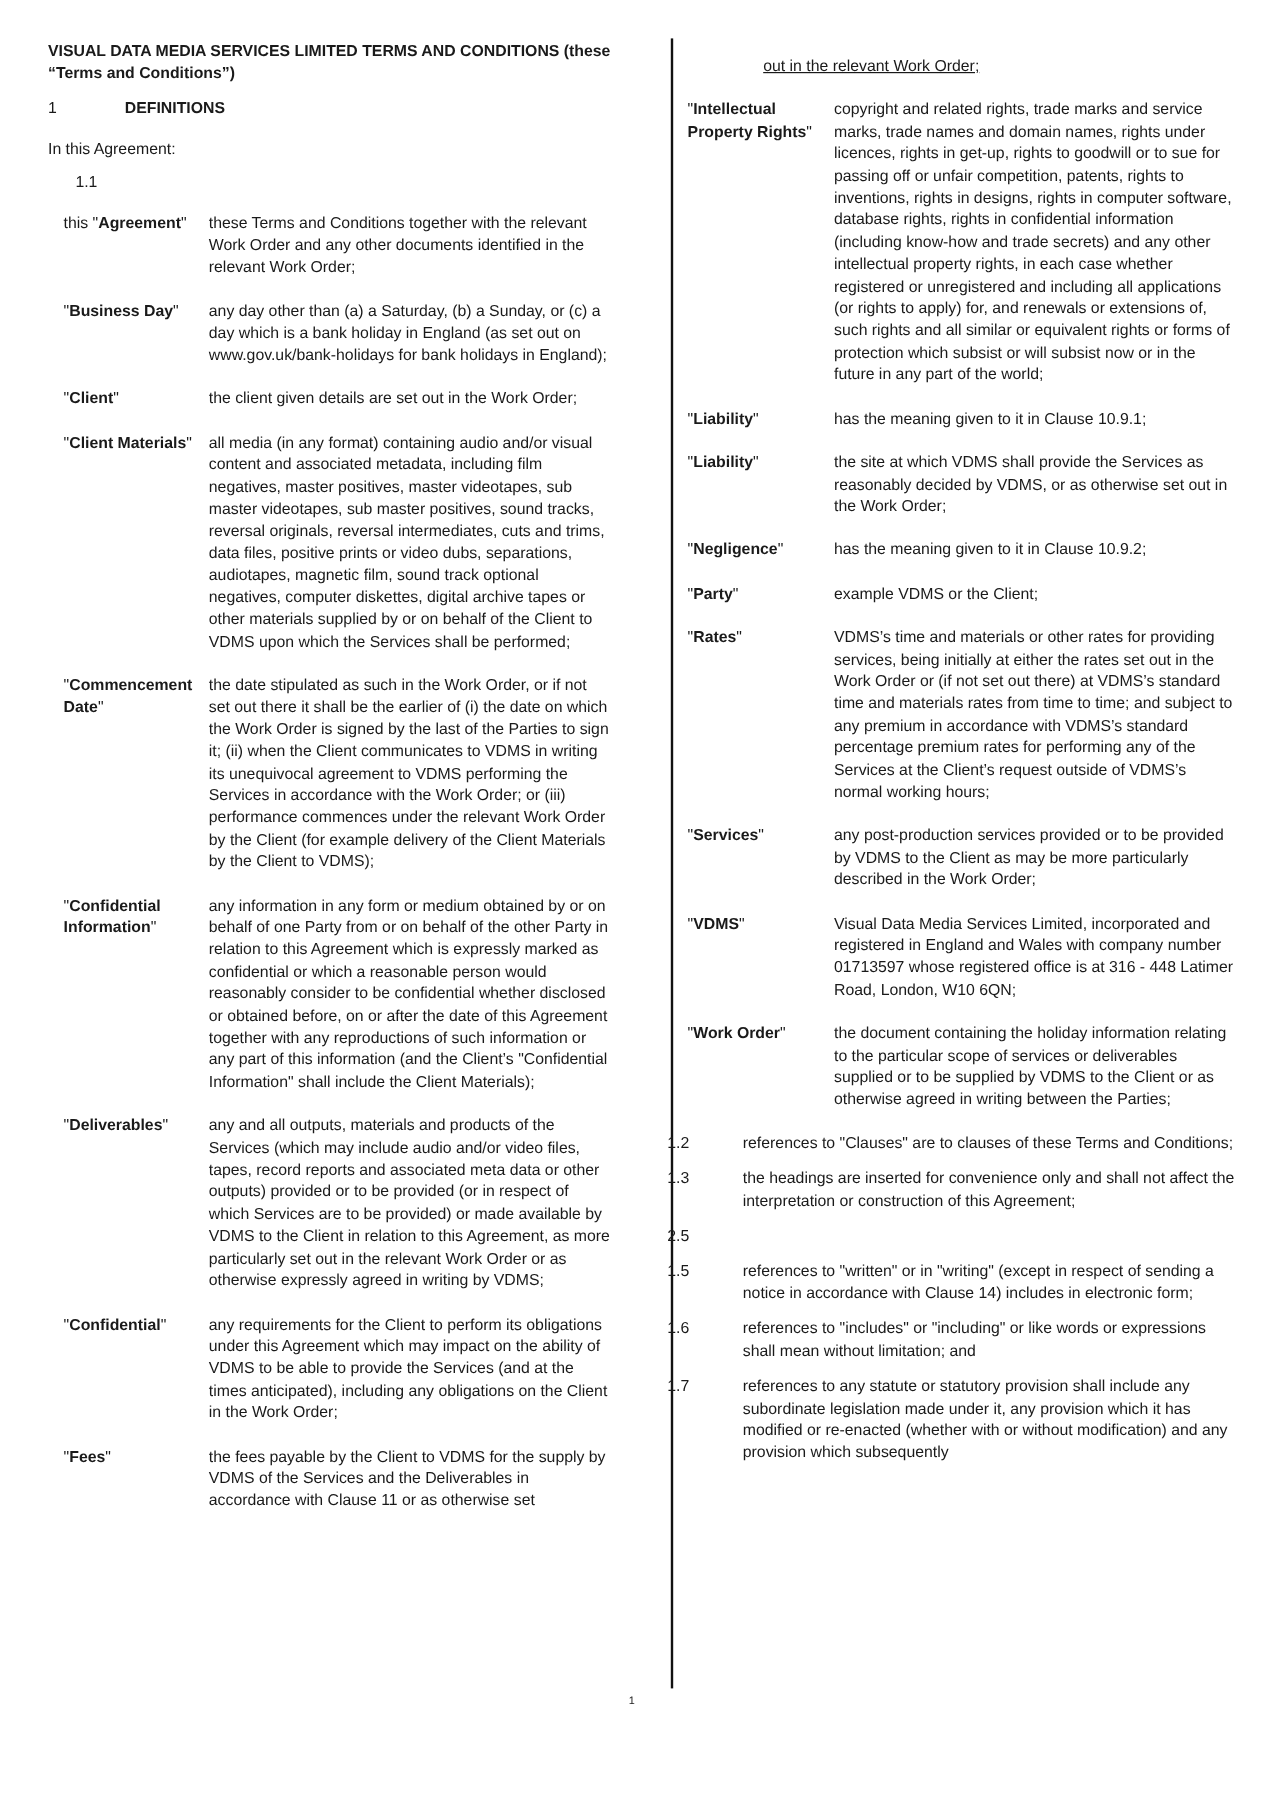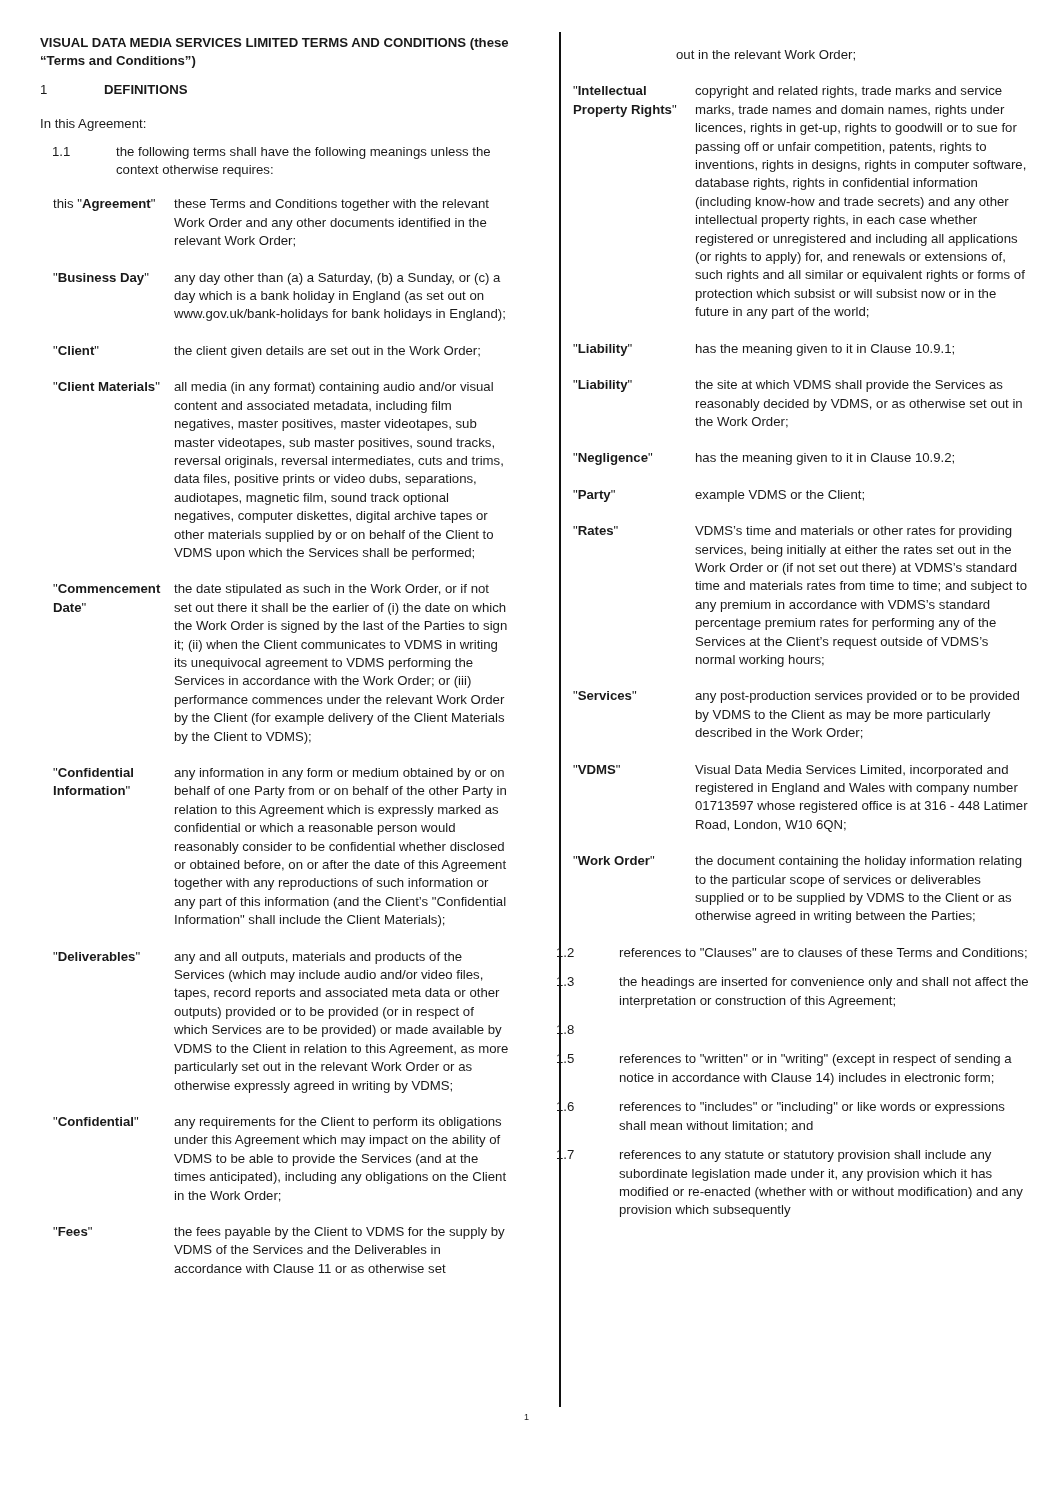--- a/index.html
+++ b/index.html
@@ -6,29 +6,29 @@
   body { width:1058px; height:1497px; position:relative; overflow:hidden;
          font-family:"Liberation Sans", sans-serif; color:#1a1a1a; font-size:13.2px; line-height:18.4px; }
   .page { position:absolute; left:0; top:0; width:1058px; height:1367px; }
   .col-left { position:absolute; left:40px; top:34px; width:470px; }
   .col-right { position:absolute; left:560px; top:46px; width:470px; }
   .divider { position:absolute; left:559px; top:32px; width:2px; height:1375px; background:#111; }
   .title { font-weight:bold; font-size:13.2px; line-height:18.4px; margin:0 0 10px 0; }
   .heading { display:flex; margin:0 0 9px 0; font-weight:bold; }
   .heading .num { width:64px; font-weight:normal; }
   .intro { margin:16px 0 9px 0; }
-  .clause { display:flex; margin:0 0 16px 12px; }
+  .clause { display:flex; margin:0 0 16px 0;text-align:center; }
   .clause .num { width:64px; flex:none; }
   .clause .txt { flex:1; }
   .def { display:flex; margin:0 0 18px 0; }
   .def .term { width:121px; flex:none; padding-left:13px; }
   .def .term b { font-weight:bold; }
   .def .meaning { flex:1; }
   .col-right .def .term { padding-left:13px; width:122px; }
-  .cont { padding-left:116px; margin:0 0 18px 0; }
+  .cont { padding-left:76px; margin:0 0 18px 0;text-decoration:underline; }
   .rclause { display:flex; margin:0 0 11px 0; }
   .rclause .num { width:63px; flex:none; }
   .rclause .txt { flex:1; }
   .pagenum { position:absolute; left:524px; top:1408px; font-size:9px; }
 </style>
 </head>
 <body>
 
 <div class="page">
 
@@ -37,21 +37,20 @@
 
     <div class="heading">
       <span class="num">1</span>
       <span>DEFINITIONS</span>
     </div>
 
     <div class="intro">In this Agreement:</div>
 
     <div class="clause">
       <span class="num">1.1</span>
-      <span class="txt">the following terms shall have the following meanings unless the context otherwise requires:</span>
     </div>
 
     <div id="defs-left">
         <div class="def">
           <div class="term"><span>this "</span><b>Agreement</b><span>"</span></div>
           <div class="meaning">these Terms and Conditions together with the relevant Work Order and any other documents identified in the relevant Work Order;</div>
         </div>
         <div class="def">
           <div class="term"><span>"</span><b>Business Day</b><span>"</span></div>
           <div class="meaning">any day other than (a) a Saturday, (b) a Sunday, or (c) a day which is a bank holiday in England (as set out on www.gov.uk/bank-holidays for bank holidays in England);</div>
@@ -132,21 +131,21 @@
     <div id="clauses-right" style="margin-left: -4px;">
         <div class="rclause">
           <span class="num">1.2</span>
           <span class="txt">references to "Clauses" are to clauses of these Terms and Conditions;</span>
         </div>
         <div class="rclause">
           <span class="num">1.3</span>
           <span class="txt">the headings are inserted for convenience only and shall not affect the interpretation or construction of this Agreement;</span>
         </div>
         <div class="rclause">
-          <span class="num">1.8</span>
+          <span class="num">2.5</span>
         </div>
         <div class="rclause">
           <span class="num">1.5</span>
           <span class="txt">references to "written" or in "writing" (except in respect of sending a notice in accordance with Clause 14) includes in electronic form;</span>
         </div>
         <div class="rclause">
           <span class="num">1.6</span>
           <span class="txt">references to "includes" or "including" or like words or expressions shall mean without limitation; and</span>
         </div>
         <div class="rclause">

